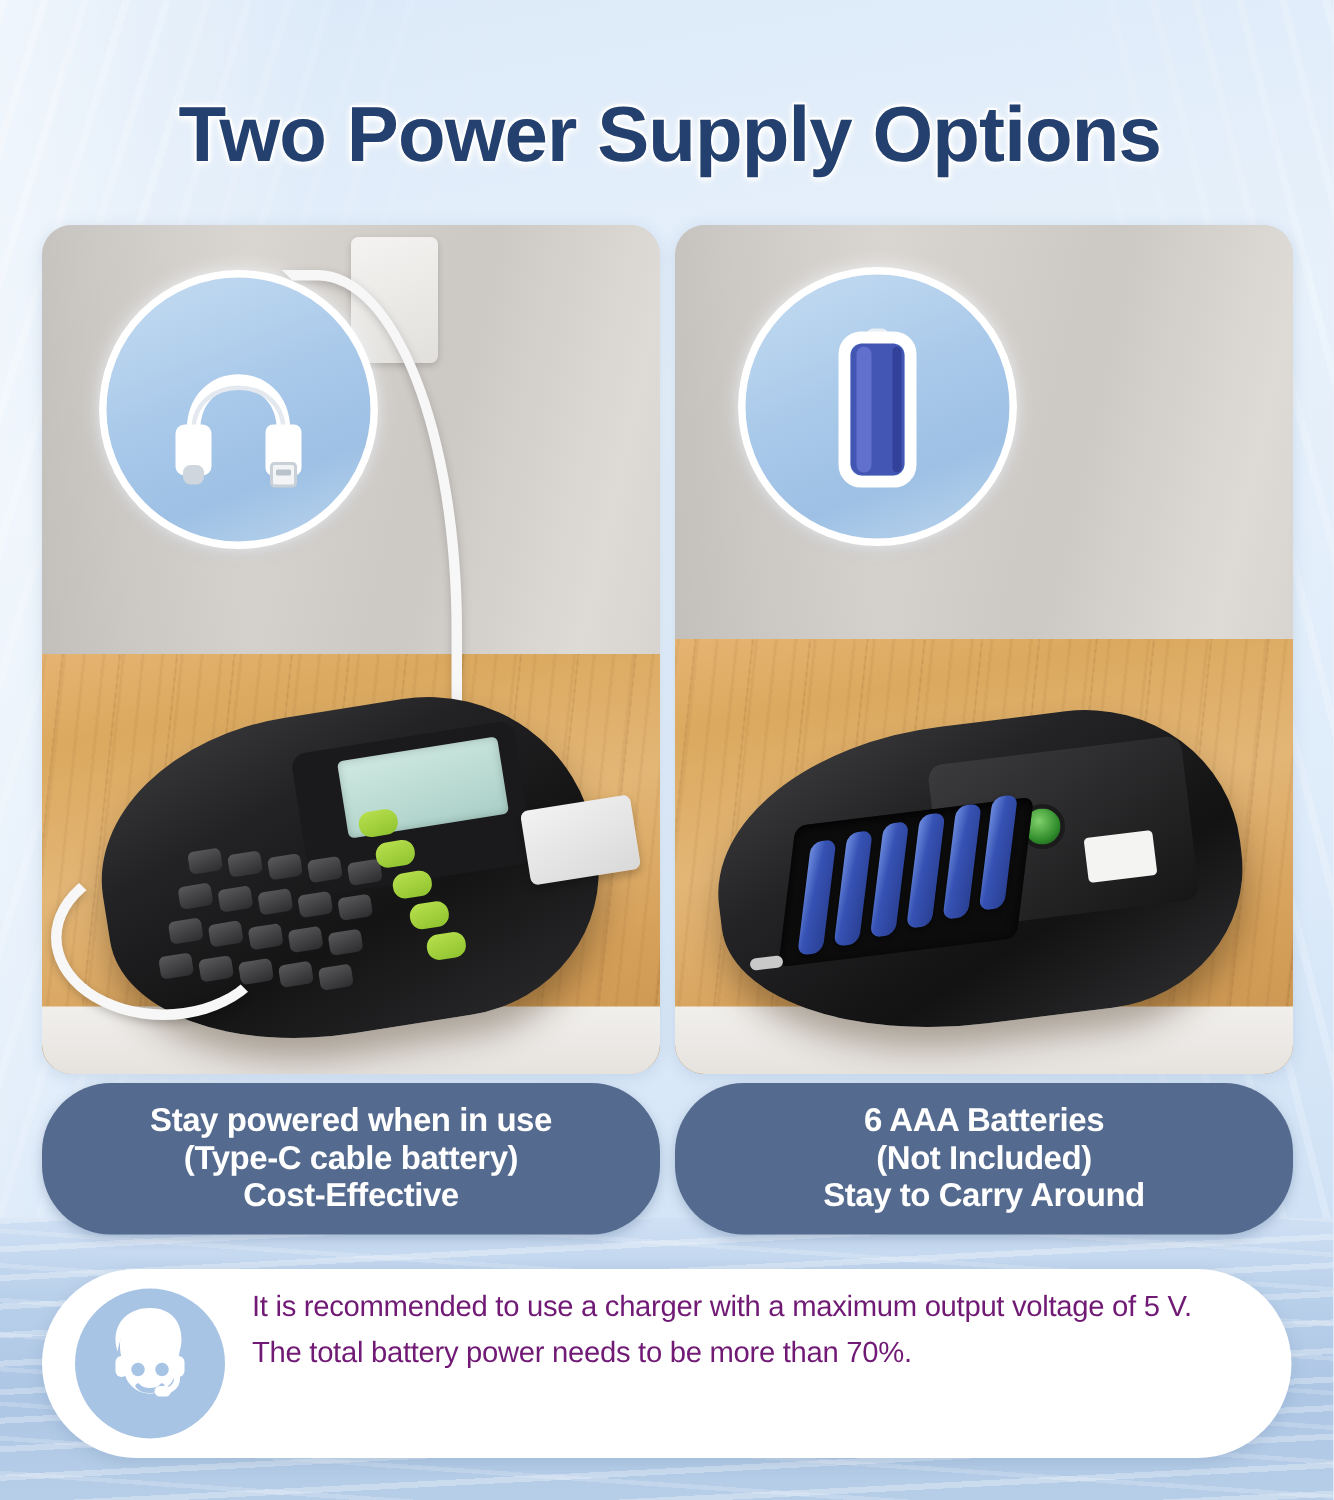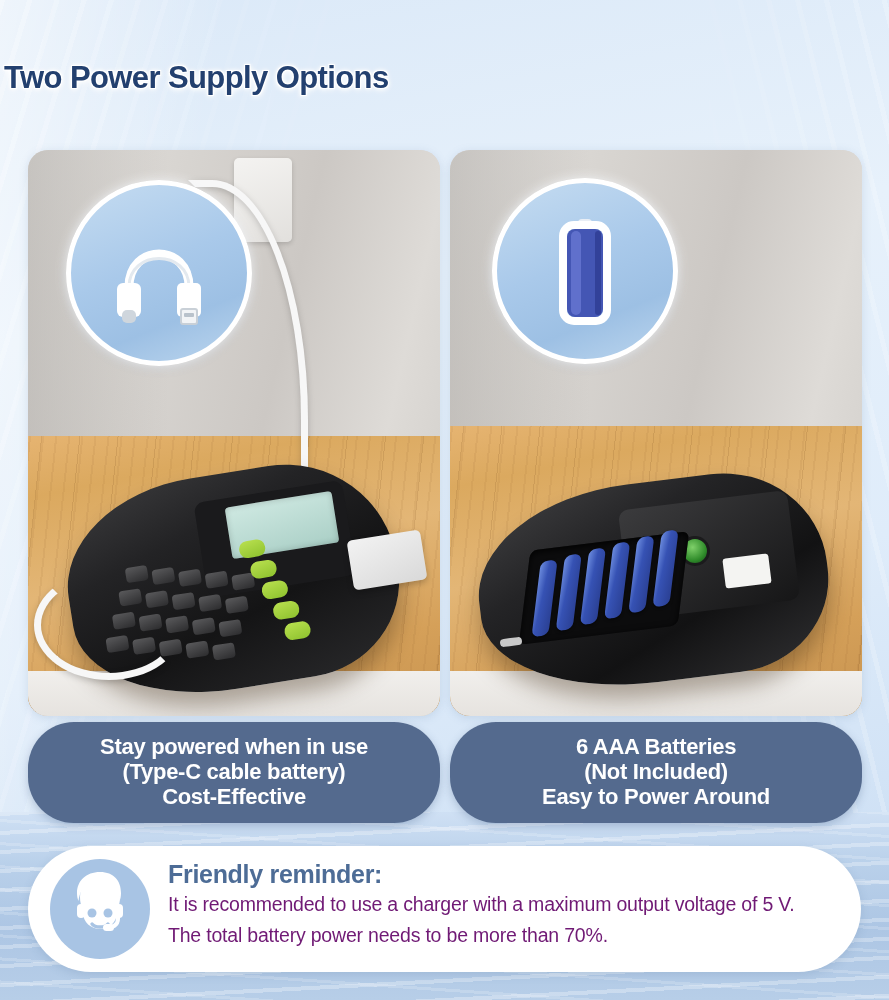--- a/index.html
+++ b/index.html
@@ -60,21 +60,22 @@
     position:absolute; inset:0;
     background:
       repeating-linear-gradient(184deg,
         rgba(255,255,255,.18) 0px, rgba(255,255,255,.18) 3px,
         rgba(255,255,255,0) 3px, rgba(255,255,255,0) 23px);
   }
 
   
   .title {
     position: absolute; left: 4px; right: 0; top: 60px;
-    font-size: 31px;
+    text-align: center;
+    font-size: 52px;
     font-weight: bold;
     letter-spacing: -0.6px;
     color: #23406f;
     text-shadow:
       0 0 4px #fff, 0 0 6px #fff, 1px 1px 0 #fff, -1px -1px 0 #fff,
       1px -1px 0 #fff, -1px 1px 0 #fff, 0 2px 6px rgba(255,255,255,.9);
     font-family: "Liberation Sans", sans-serif;
   }
 
   
@@ -384,37 +385,36 @@
 
 <div class="pill left-pill">
   <div class="l1">Stay powered when in use</div>
   <div class="l2">(Type-C cable battery)</div>
   <div class="l3">Cost-Effective</div>
 </div>
 
 <div class="pill right-pill">
   <div class="l1">6 AAA Batteries</div>
   <div class="l2">(Not Included)</div>
-  <div class="l3">Easy to Power Around</div>
+  <div class="l3">Stay to Carry Around</div>
 </div>
 
 <div class="reminder">
   <div class="rem-avatar">
     <span>
       <svg width="82" height="82" viewBox="0 0 82 82">
         <path d="M41 12c-12 0-20 8-20 19 0 5 1 8 2 10l-3 2c-2 1-2 4 1 4h3c0 9 8 16 17 16s17-7 17-16h3c3 0 3-3 1-4l-3-2c1-2 2-5 2-10 0-11-8-19-20-19z" fill="#ffffff"></path>
         <path d="M41 6c-14 0-23 9-23 21 0 3 .5 6 1.5 8 1-9 5-14 9-16 3 6 11 9 22 8 4-.5 7-2 8-4 1 3 1.6 7 2 12 1-2 1.5-5 1.5-8 0-12-7-21-21-21z" fill="#ffffff"></path>
         <circle cx="33" cy="47" r="4.5" fill="#a8c4e4"></circle>
         <circle cx="49" cy="47" r="4.5" fill="#a8c4e4"></circle>
         <path d="M33 58c3 4 13 4 16 0" fill="none" stroke="#a8c4e4" stroke-width="3.4" stroke-linecap="round"></path>
         <path d="M59 44v9c0 6-6 9-11 9" fill="none" stroke="#ffffff" stroke-width="4" stroke-linecap="round"></path>
         <rect x="44" y="58" width="11" height="7" rx="3.5" fill="#ffffff"></rect>
         <rect x="56" y="38" width="8" height="14" rx="4" fill="#ffffff"></rect>
         <rect x="18" y="38" width="8" height="14" rx="4" fill="#ffffff"></rect>
       </svg>
     </span>
   </div>
   <div class="rem-text">
-    <div class="rem-title">Friendly reminder:</div>
     <div class="rem-line">It is recommended to use a charger with a maximum output voltage of 5 V.</div>
     <div class="rem-line second">The total battery power needs to be more than 70%.</div>
   </div>
 </div>
 
 </body></html>

